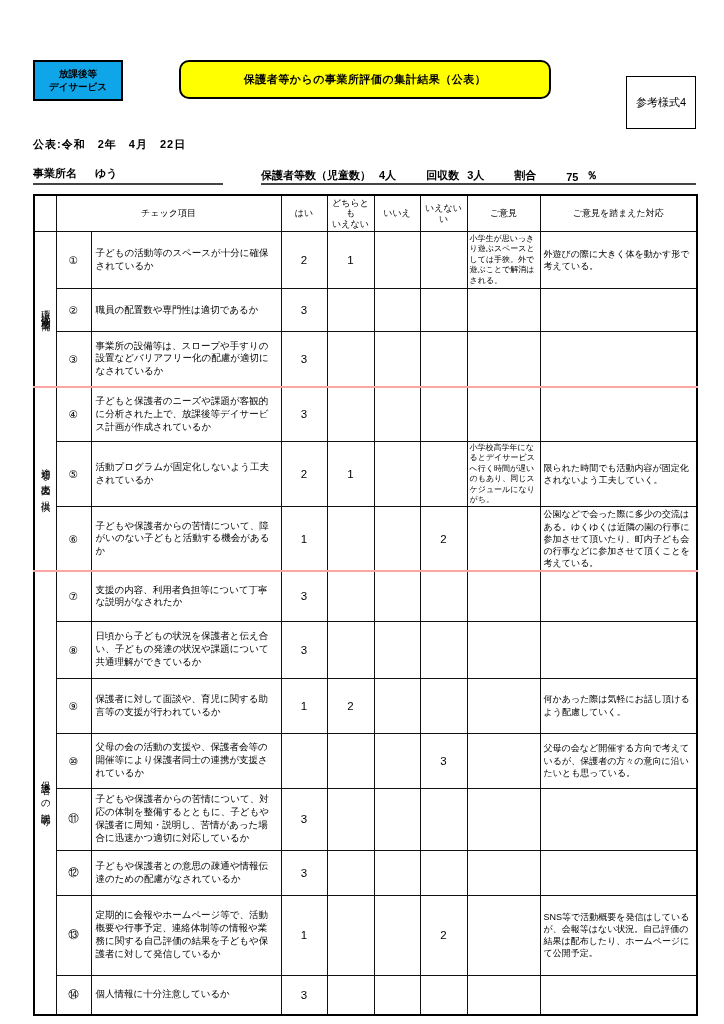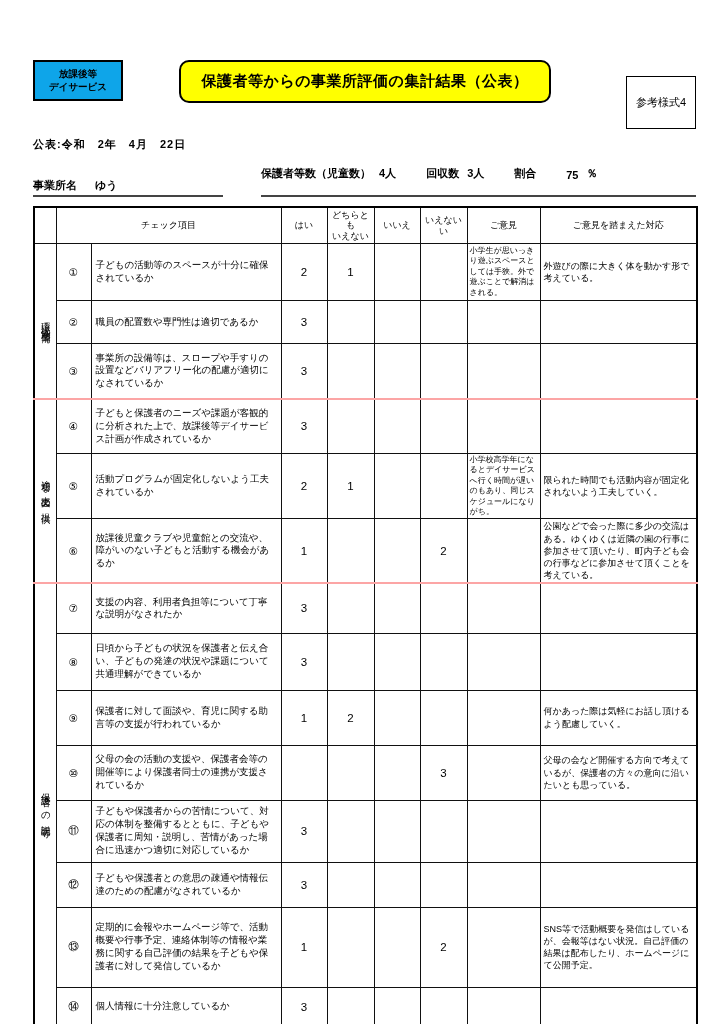--- a/index.html
+++ b/index.html
@@ -14,34 +14,34 @@
   
   .top-row { display:flex; align-items:flex-start; }
   .service-tag {
     background:#0ea5e9; border:2px solid #000;
     width:90px; padding:5px 2px; text-align:center;
     font-weight:bold; font-size:9.5px; line-height:1.4;
   }
   .title-box {
     background:#ffff00; border:2px solid #000; border-radius:10px;
     margin-left:56px; width:372px; padding:10px 4px; text-align:center;
-    font-weight:bold; font-size:15px; letter-spacing:0.5px;
+    font-weight:bold; font-size:11px; letter-spacing:0.5px;
   }
   .ref-box {
     border:1.5px solid #000; margin-left:auto; margin-top:16px;
     padding:18px 9px; font-size:11px;
   }
   .date-line { margin-top:8px; font-size:11px; font-weight:bold; letter-spacing:1px; }
   .office-line { margin-top:14px; display:flex; align-items:flex-end; font-size:11px; font-weight:bold; }
   .office-left {
     width:190px; border-bottom:2px solid #444; padding-bottom:2px;
     display:flex; gap:18px;
   }
   .office-right {
-    flex:1; margin-left:38px; border-bottom:2px solid #444; padding-bottom:14px;
+    flex:1; margin-left:38px; border-bottom:2px solid #444; padding-bottom:0;
     display:flex; gap:8px; align-items:flex-end;
   }
   .office-right .gap { width:14px; }
 
   
   table.eval {
     border-collapse:collapse; margin-top:9px; width:663px;
     table-layout:fixed; border:2px solid #000;
   }
   .eval td, .eval th { border:1px solid #111; vertical-align:middle; overflow:hidden; }
@@ -172,21 +172,21 @@
           <td class="cell-item">活動プログラムが固定化しないよう工夫されているか</td>
           <td class="cell-count">2</td>
           <td class="cell-count">1</td>
           <td class="cell-count"></td>
           <td class="cell-count"></td>
           <td class="cell-comment">小学校高学年になるとデイサービスへ行く時間が遅いのもあり、同じスケジュールになりがち。</td>
           <td class="cell-response">限られた時間でも活動内容が固定化されないよう工夫していく。</td>
         </tr>
         <tr style="height: 62px;">
           <td class="cell-num-label">⑥</td>
-          <td class="cell-item">放課後児童クラブや児童館との交流や、障がいのない子どもと活動する機会があるか</td>
+          <td class="cell-item">子どもや保護者からの苦情について、障がいのない子どもと活動する機会があるか</td>
           <td class="cell-count">1</td>
           <td class="cell-count"></td>
           <td class="cell-count"></td>
           <td class="cell-count">2</td>
           <td class="cell-comment"></td>
           <td class="cell-response">公園などで会った際に多少の交流はある。ゆくゆくは近隣の園の行事に参加させて頂いたり、町内子ども会の行事などに参加させて頂くことを考えている。</td>
         </tr>
         <tr class="group-start" style="height: 50px;">
           <td rowspan="8" class="cat-cell">保護者への説明等</td>
           <td class="cell-num-label">⑦</td>

